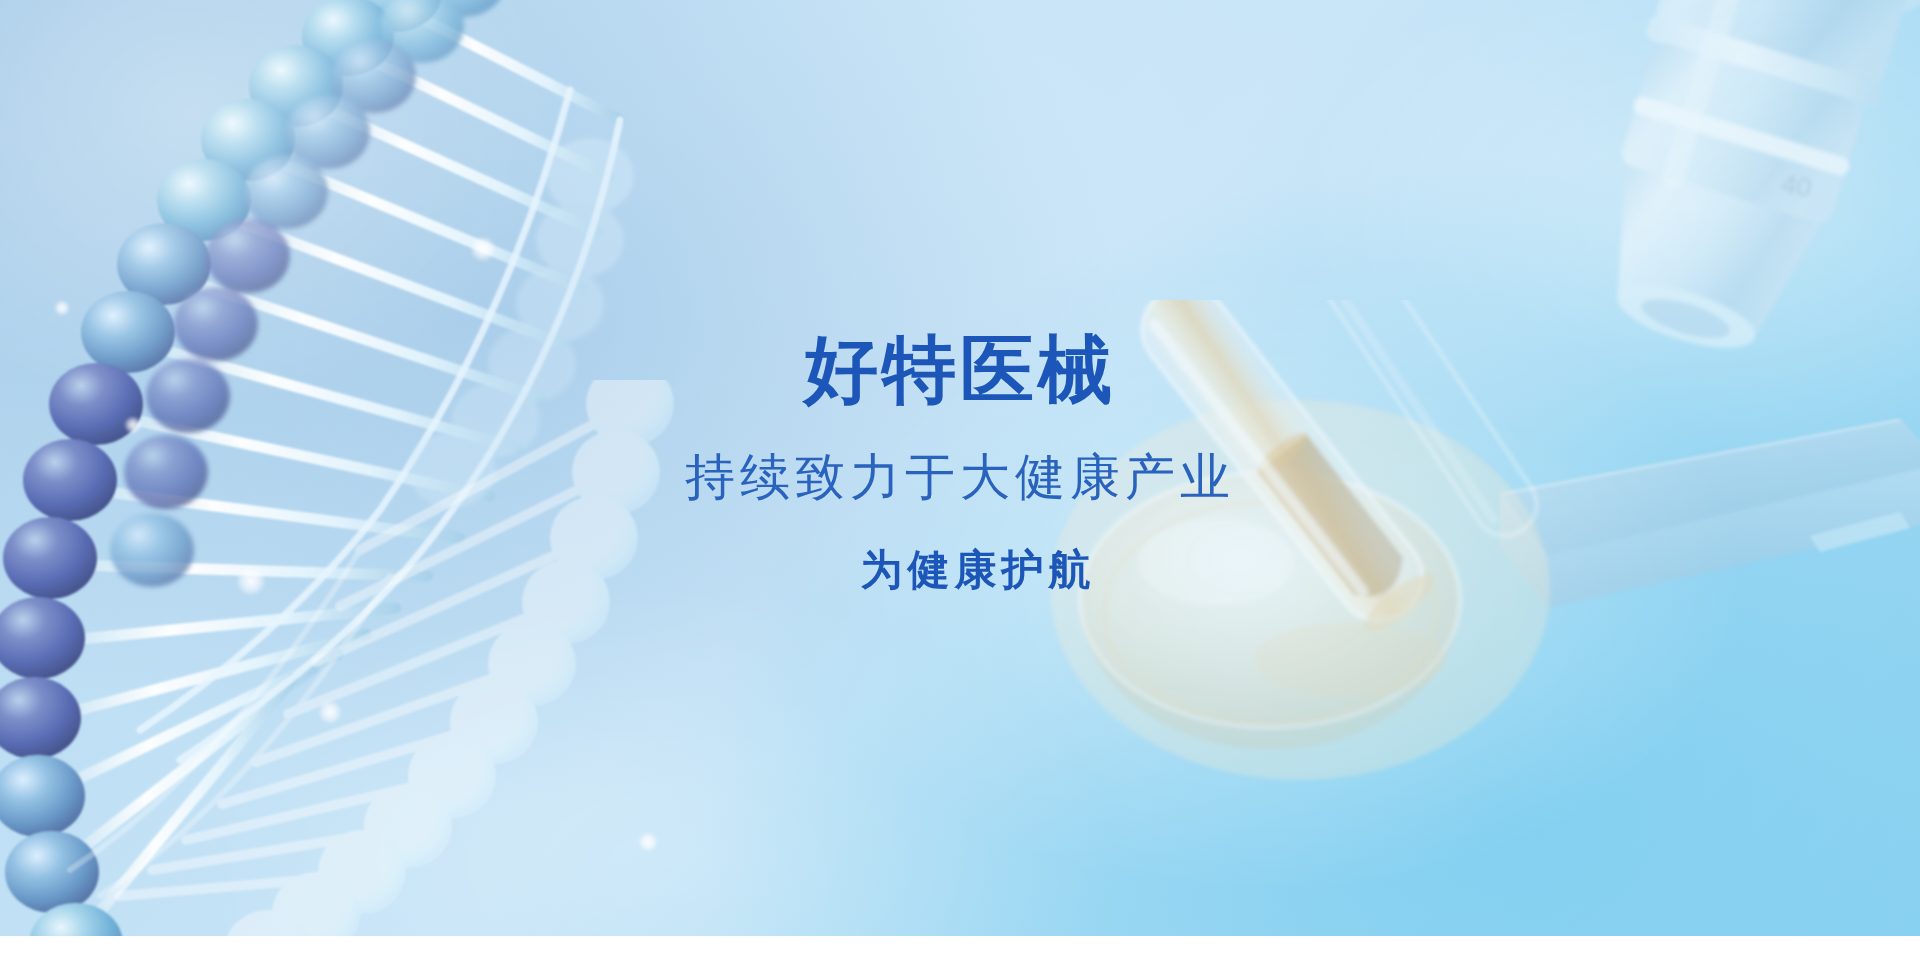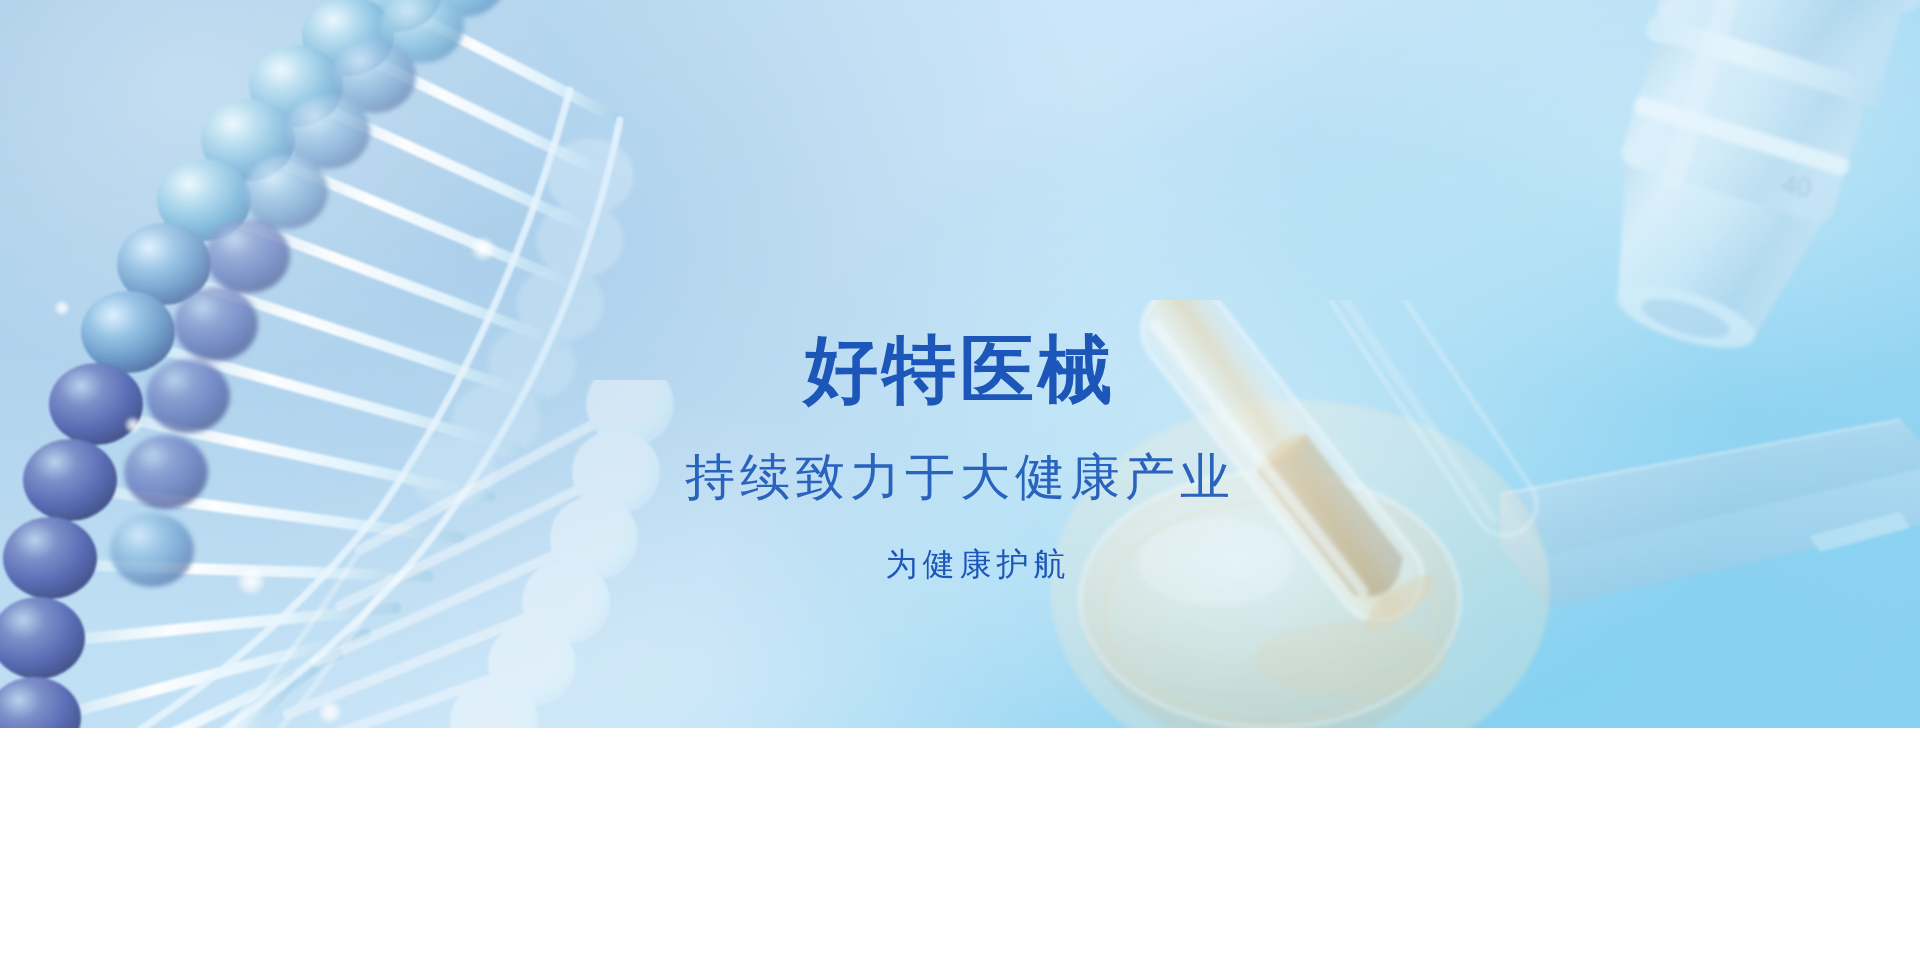--- a/index.html
+++ b/index.html
@@ -4,21 +4,21 @@
 <title>好特医械</title>
 <style>
   html, body {
     margin: 0;
     padding: 0;
     background: #ffffff;
   }
   #banner {
     position: relative;
     width: 1920px;
-    height: 728px;
+    height: 936px;
     overflow: hidden;
     font-family: "Liberation Sans", "DejaVu Sans", sans-serif;
     
     background:
       radial-gradient(ellipse 900px 700px at 26% 34%, rgba(150,190,225,0.55) 0%, rgba(150,190,225,0.0) 70%),
       radial-gradient(ellipse 1100px 900px at 78% 86%, rgba(126,206,240,0.85) 0%, rgba(126,206,240,0.0) 72%),
       radial-gradient(ellipse 1000px 800px at 50% 20%, rgba(205,231,248,0.95) 0%, rgba(205,231,248,0.0) 75%),
       linear-gradient(135deg, #a9cde9 0%, #bfdff4 28%, #c6e4f7 48%, #a9dcf4 72%, #8fd2f1 100%);
   }
 
@@ -81,22 +81,22 @@
   }
   #hero-subtitle {
     font-size: 50px;
     font-weight: 400;
     letter-spacing: 5px;
     line-height: 1.1;
     margin: 40px 0 0 0;
     white-space: nowrap;
   }
   #hero-tagline {
-    font-size: 32px;
-    font-weight: 400;
+    font-size: 42px;
+    font-weight: 700;
     letter-spacing: 5px;
     line-height: 1.1;
     margin: 42px 0 0 0;
     white-space: nowrap;
     padding-left: 36px;
   }
 </style>
 </head>
 <body>
 

